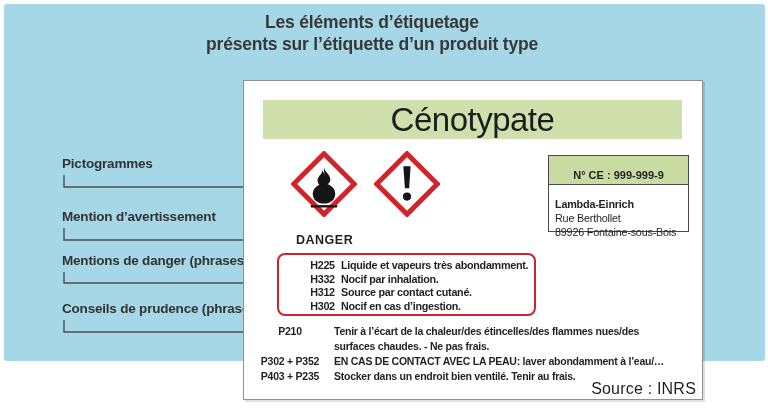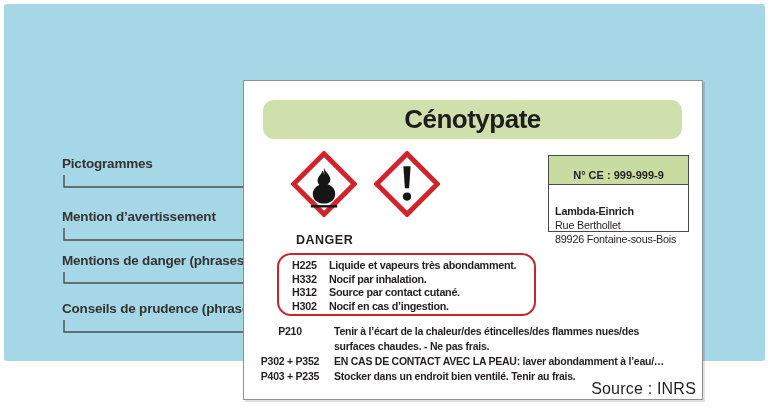--- a/index.html
+++ b/index.html
@@ -4,43 +4,47 @@
 <style>
   html,body{margin:0;padding:0;background:#fff;}
   body{width:768px;height:414px;position:relative;font-family:"Liberation Sans",sans-serif;overflow:hidden;}
   .stage{position:absolute;left:0;top:0;width:768px;height:414px;}
   .blue-panel{position:absolute;left:4px;top:4px;width:761px;height:357px;background:#a6d7e7;border-radius:3px;}
   .title{position:absolute;left:60px;top:11px;width:624px;text-align:center;font-size:17.5px;font-weight:700;color:#383838;line-height:22px;letter-spacing:-0.2px;}
   .callout{position:absolute;left:62px;font-size:13.5px;font-weight:700;color:#333;letter-spacing:-0.2px;white-space:nowrap;}
   .arrows{position:absolute;left:0;top:0;width:768px;height:414px;pointer-events:none;}
 
   .card{position:absolute;left:243px;top:80px;width:460px;height:320px;background:#fff;border:1px solid #8f8f8f;box-sizing:border-box;box-shadow:2px 2px 0 rgba(0,0,0,0.12);}
-  .banner{position:absolute;left:19px;top:19px;width:419px;height:39px;background:#cfe0ac;display:flex;align-items:center;justify-content:center;font-size:26px;font-weight:700;color:#1d1d1d;letter-spacing:-0.5px;border-radius:11px;}
+  .banner{position:absolute;left:19px;top:19px;width:419px;height:39px;background:#cfe0ac;display:flex;align-items:center;justify-content:center;font-size:33px;font-weight:400;color:#1d1d1d;letter-spacing:-0.5px;}
   .pictos{position:absolute;left:47px;top:70px;display:flex;gap:17px;}
   .picto{display:block;}
   .signal{position:absolute;left:52px;top:152px;font-size:12.5px;font-weight:700;letter-spacing:0.5px;color:#231f20;}
-  .hbox{position:absolute;left:33px;top:172px;width:259px;height:63px;border:2.5px solid #c9252c;border-radius:14px;box-sizing:border-box;padding:4px 0 0 13px;background:#fff;}
+  .hbox{position:absolute;left:33px;top:172px;width:259px;height:63px;border:2.5px solid #c9252c;border-radius:8px;box-sizing:border-box;padding:4px 0 0 25px;background:#fff;text-align:center;}
   .hrow{display:flex;font-size:10.8px;font-weight:700;line-height:13.5px;color:#231f20;letter-spacing:-0.3px;white-space:nowrap;}
   .hcode{width:37px;flex:none;}
   .psection{position:absolute;left:8px;top:243px;width:450px;}
   .prow{display:flex;font-size:10.5px;font-weight:700;line-height:15px;color:#231f20;letter-spacing:-0.25px;}
   .pcode{width:76px;text-align:center;flex:none;}
   .ptext{margin-left:6px;white-space:pre-line;}
   .ce-box{position:absolute;left:304px;top:74px;width:141px;height:40px;background:#c8dca2;border:1.5px solid #4a4a4a;box-sizing:border-box;display:flex;align-items:center;justify-content:center;font-size:11px;font-weight:700;color:#231f20;}
-  .addr-box{position:absolute;left:304px;top:103px;width:141px;height:48px;background:#fff;border:1.5px solid #4a4a4a;box-sizing:border-box;padding:19px 0 0 6px;font-size:10.8px;line-height:14px;color:#231f20;letter-spacing:-0.2px;}
+  .addr-box{position:absolute;left:304px;top:103px;width:141px;height:48px;background:#fff;border:1.5px solid #4a4a4a;box-sizing:border-box;padding:12px 0 0 6px;font-size:10.8px;line-height:14px;color:#231f20;letter-spacing:-0.2px;}
   .addr-name{font-weight:700;}
   .source{position:absolute;right:6px;bottom:1px;font-size:16px;color:#1f1f1f;letter-spacing:0.2px;}
 </style>
 </head>
 <body>
 
 <div class="stage">
 
   <div class="blue-panel"></div>
 
+  <div class="title">
+    <div>Les éléments d’étiquetage</div>
+    <div>présents sur l’étiquette d’un produit type</div>
+  </div>
 
   <div class="callout" style="top:156px;">Pictogrammes</div>
   <div class="callout" style="top:209px;">Mention d’avertissement</div>
   <div class="callout" style="top:253px;">Mentions de danger (phrases H)</div>
   <div class="callout" style="top:301px;">Conseils de prudence (phrases P)</div>
 
   <svg class="arrows" viewBox="0 0 768 414">
     <defs>
       <marker id="ah" markerWidth="10" markerHeight="10" refX="7" refY="4" orient="auto" markerUnits="userSpaceOnUse">
         <path d="M0 0 L7.5 4 L0 8" fill="none" stroke="#4d4d4d" stroke-width="1.4"></path>

